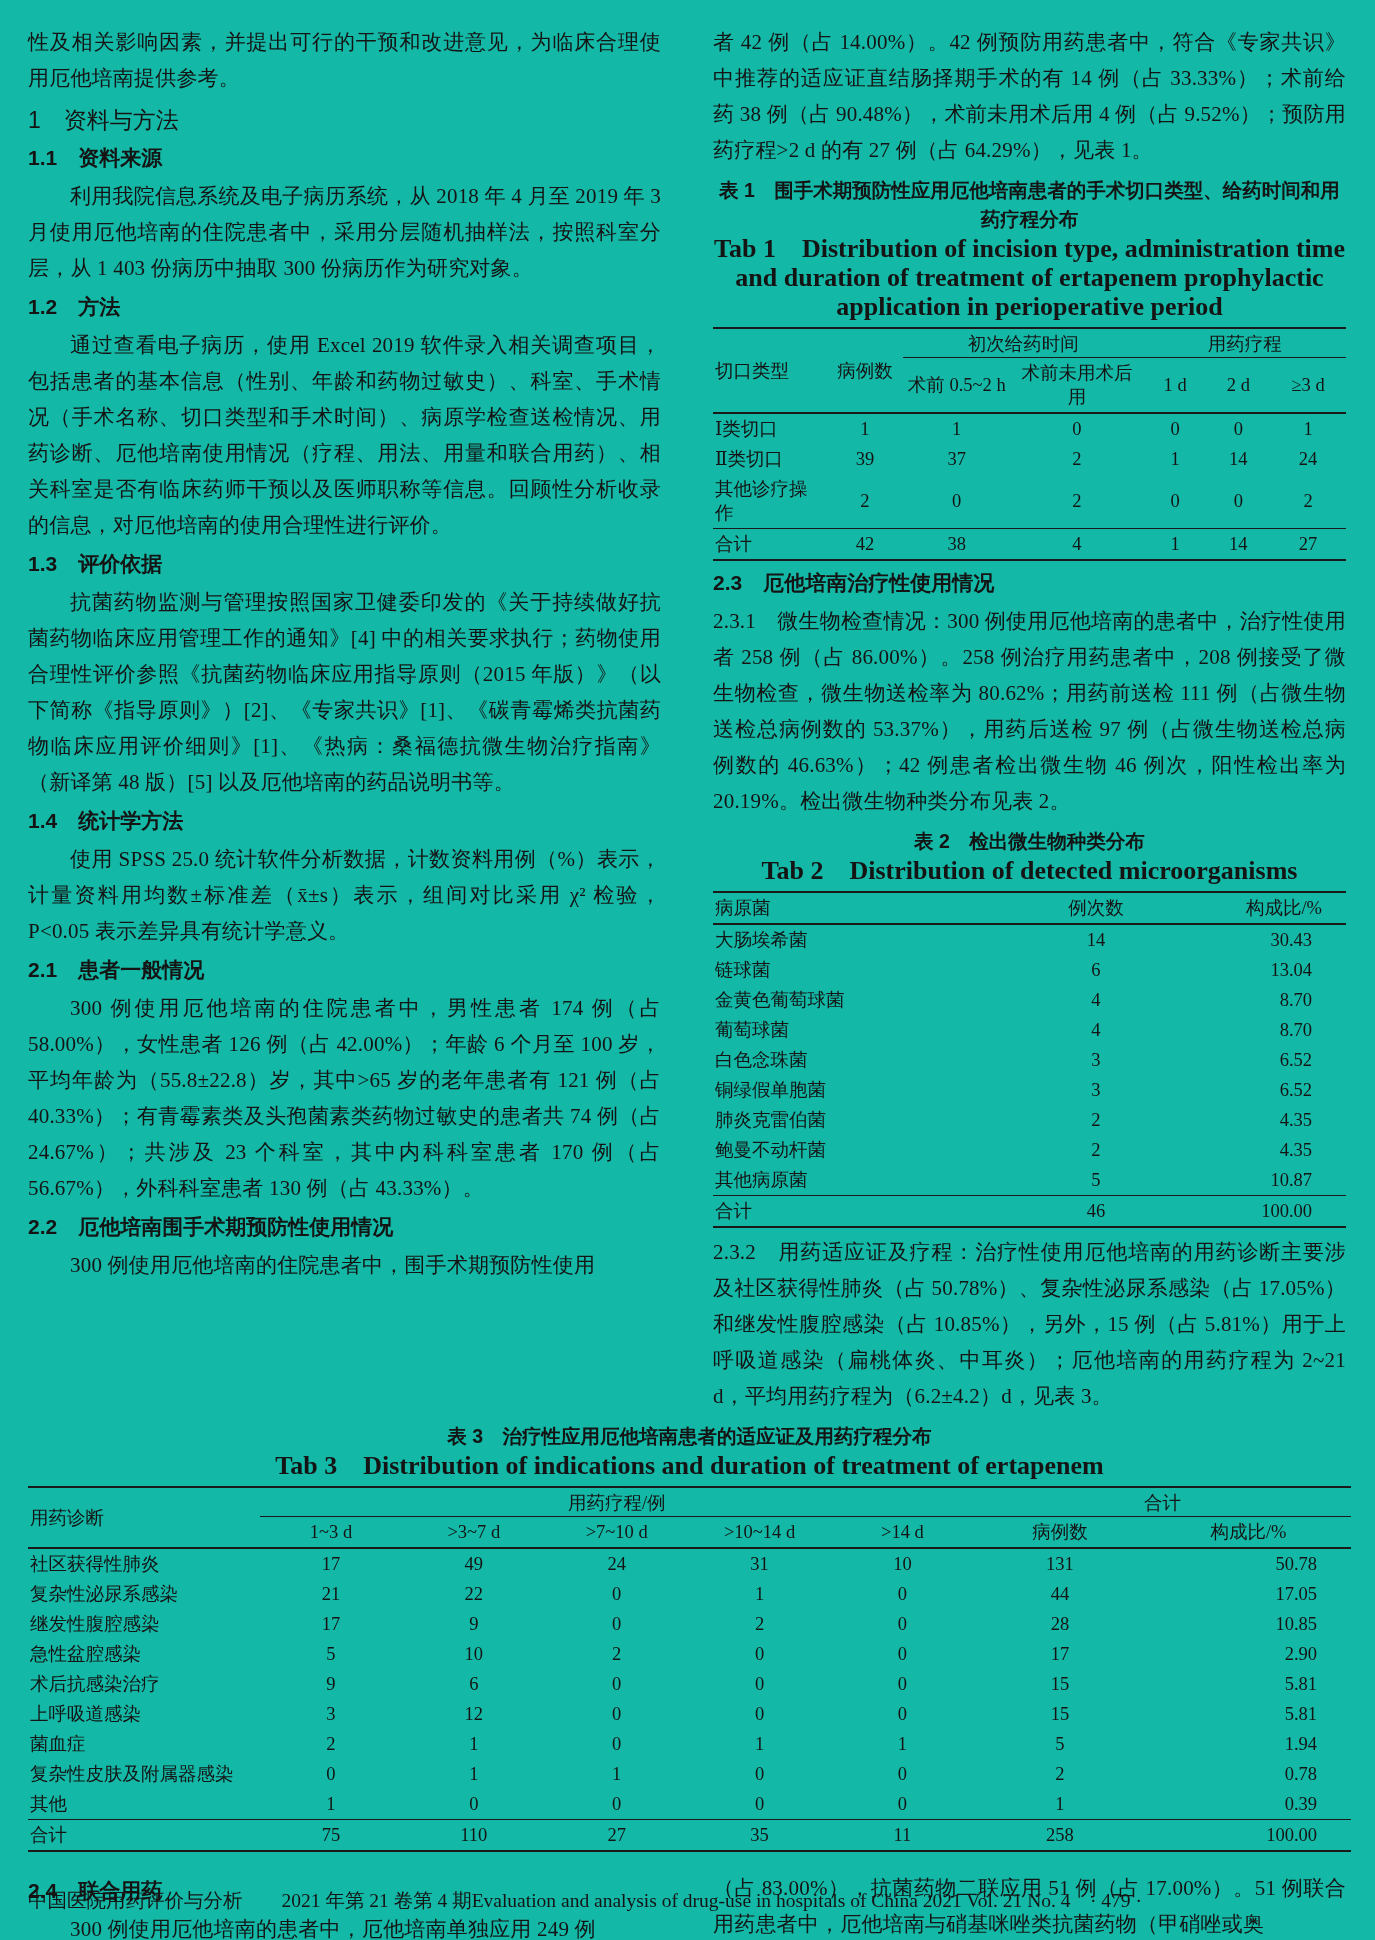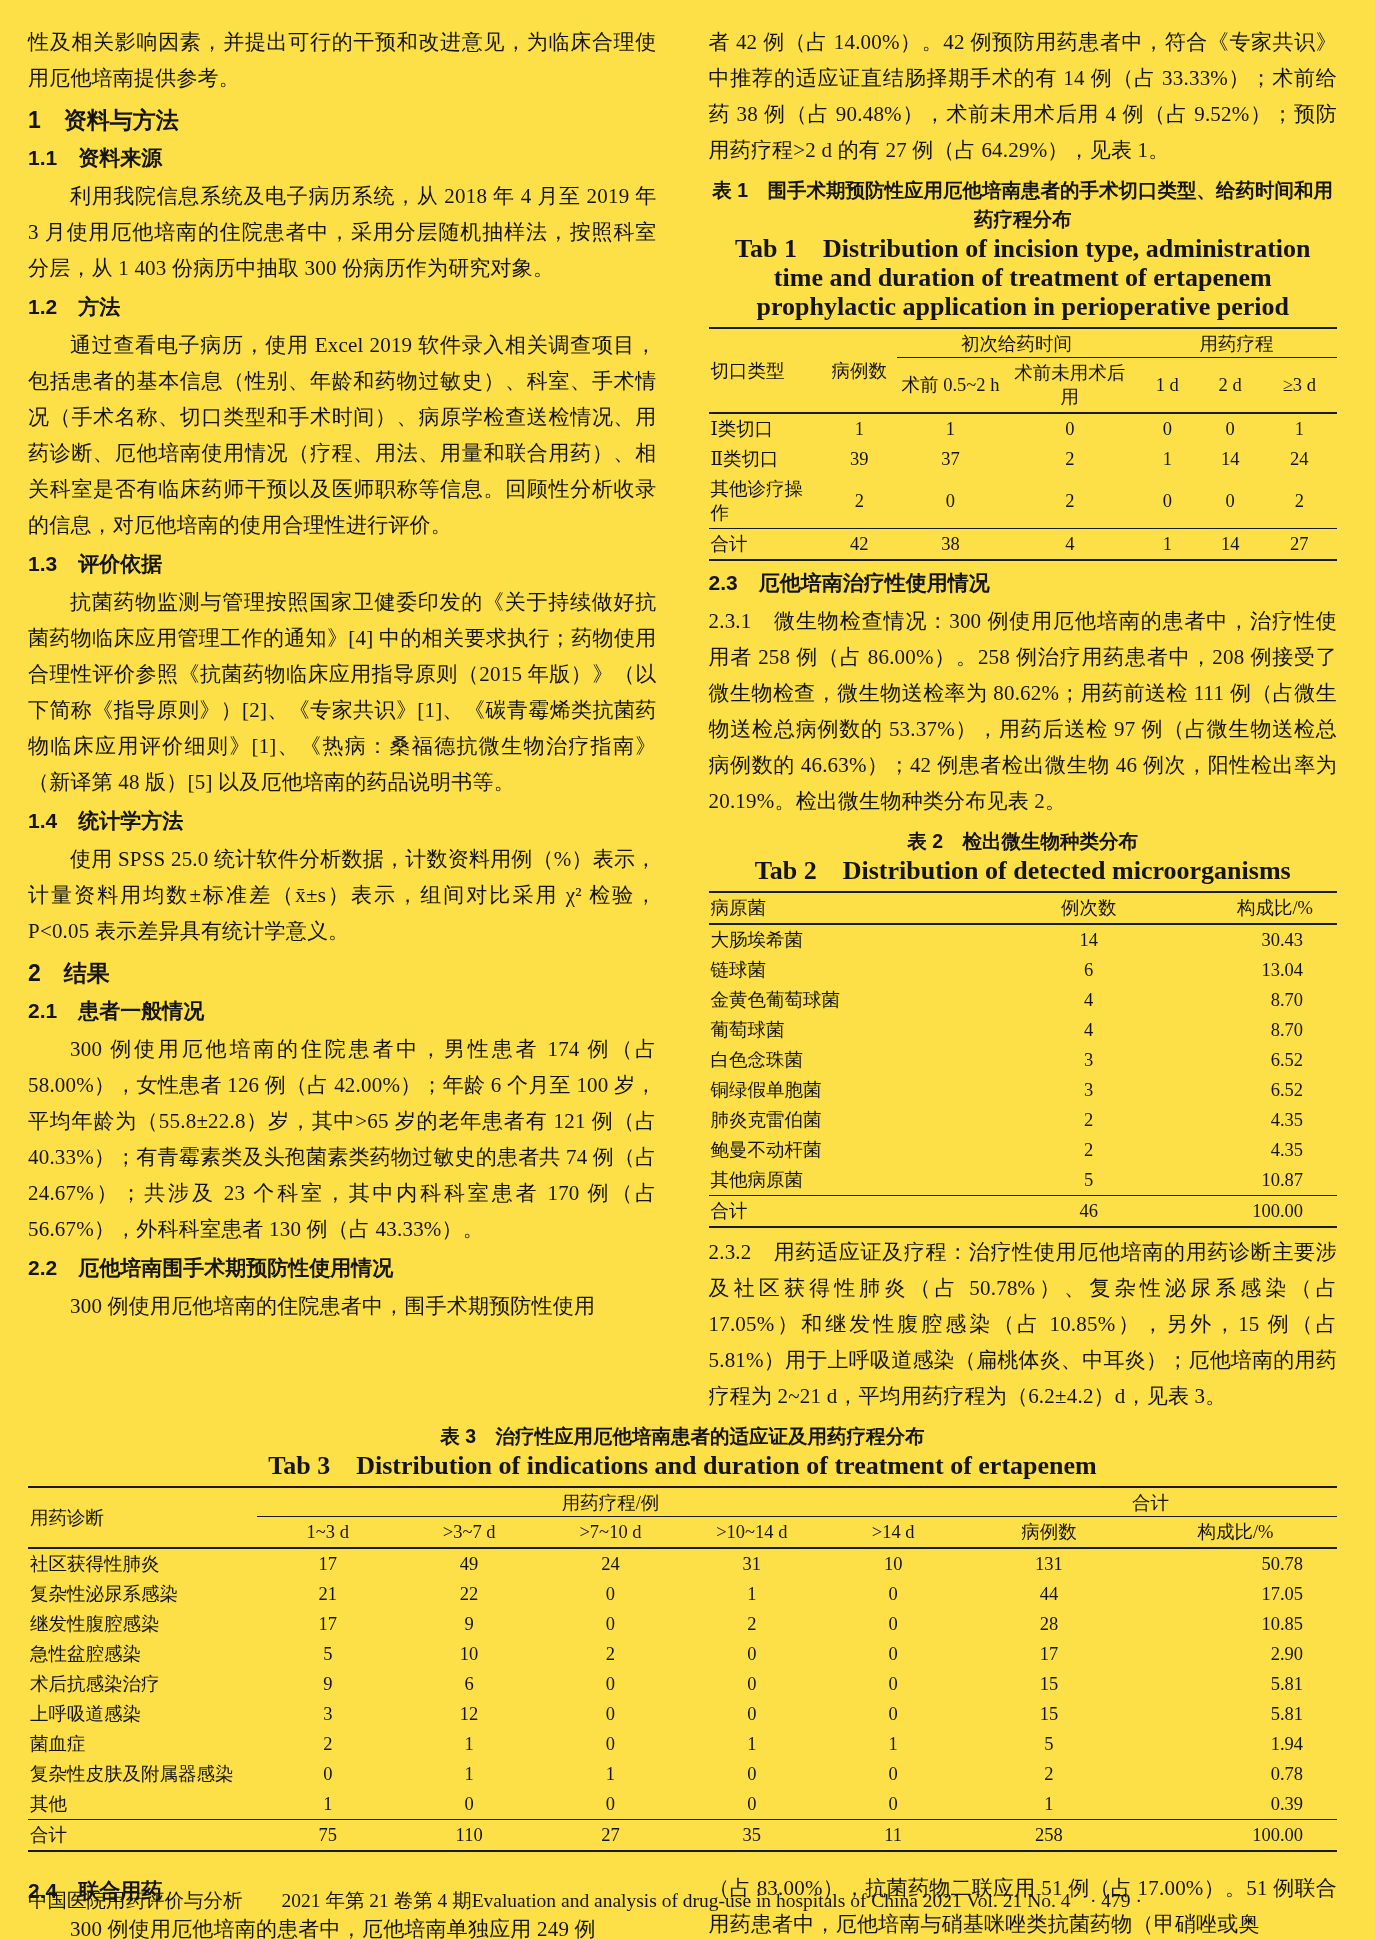--- a/index.html
+++ b/index.html
@@ -1,31 +1,31 @@
 <!DOCTYPE html>
 <html><head>
 <meta charset="utf-8">
 <style>
   html,body{margin:0;padding:0;background:#e8e8e8;}
   .page{
-    width:1375px;height:1940px;background:#fde047;position:relative;
+    width:1375px;height:1940px;background:#14b8a6;position:relative;
     overflow:hidden;color:#141414;
     font-family:"Liberation Serif","DejaVu Serif",serif;
-    box-sizing:border-box;padding:24px 38px 0 28px;
+    box-sizing:border-box;padding:24px 24px 0 28px;
   }
   .cols{display:flex;gap:52px;}
   .col{width:633px;box-sizing:border-box;}
   p.body{
     font-size:21px;line-height:36px;margin:0;text-align:justify;
     letter-spacing:0.2px;
   }
   p.indent{text-indent:2em;}
   .h-l1{
     font-family:"Liberation Sans","DejaVu Sans",sans-serif;
-    font-size:23px;font-weight:bold;margin:7px 0 5px 0;line-height:34px;
+    font-size:23px;font-weight:normal;margin:7px 0 5px 0;line-height:34px;
   }
   .h-l2{
     font-family:"Liberation Sans","DejaVu Sans",sans-serif;
     font-size:21px;font-weight:bold;margin:5px 0 4px 0;line-height:32px;
   }
   .cap-zh{
     font-family:"Liberation Sans","DejaVu Sans",sans-serif;
     font-size:19.5px;font-weight:bold;text-align:center;line-height:29px;margin-top:8px;
   }
   .cap-en{
@@ -64,21 +64,20 @@
       <p class="body">性及相关影响因素，并提出可行的干预和改进意见，为临床合理使用厄他培南提供参考。</p>
       <div class="h-l1">1　资料与方法</div>
       <div class="h-l2">1.1　资料来源</div>
       <p class="body indent">利用我院信息系统及电子病历系统，从 2018 年 4 月至 2019 年 3 月使用厄他培南的住院患者中，采用分层随机抽样法，按照科室分层，从 1 403 份病历中抽取 300 份病历作为研究对象。</p>
       <div class="h-l2">1.2　方法</div>
       <p class="body indent">通过查看电子病历，使用 Excel 2019 软件录入相关调查项目，包括患者的基本信息（性别、年龄和药物过敏史）、科室、手术情况（手术名称、切口类型和手术时间）、病原学检查送检情况、用药诊断、厄他培南使用情况（疗程、用法、用量和联合用药）、相关科室是否有临床药师干预以及医师职称等信息。回顾性分析收录的信息，对厄他培南的使用合理性进行评价。</p>
       <div class="h-l2">1.3　评价依据</div>
       <p class="body indent">抗菌药物监测与管理按照国家卫健委印发的《关于持续做好抗菌药物临床应用管理工作的通知》[4] 中的相关要求执行；药物使用合理性评价参照《抗菌药物临床应用指导原则（2015 年版）》（以下简称《指导原则》）[2]、《专家共识》[1]、《碳青霉烯类抗菌药物临床应用评价细则》[1]、《热病：桑福德抗微生物治疗指南》（新译第 48 版）[5] 以及厄他培南的药品说明书等。</p>
       <div class="h-l2">1.4　统计学方法</div>
       <p class="body indent">使用 SPSS 25.0 统计软件分析数据，计数资料用例（%）表示，计量资料用均数±标准差（x̄±s）表示，组间对比采用 χ² 检验，P&lt;0.05 表示差异具有统计学意义。</p>
-      <div class="h-l1">2　结果</div>
       <div class="h-l2">2.1　患者一般情况</div>
       <p class="body indent">300 例使用厄他培南的住院患者中，男性患者 174 例（占 58.00%），女性患者 126 例（占 42.00%）；年龄 6 个月至 100 岁，平均年龄为（55.8±22.8）岁，其中&gt;65 岁的老年患者有 121 例（占 40.33%）；有青霉素类及头孢菌素类药物过敏史的患者共 74 例（占 24.67%）；共涉及 23 个科室，其中内科科室患者 170 例（占 56.67%），外科科室患者 130 例（占 43.33%）。</p>
       <div class="h-l2">2.2　厄他培南围手术期预防性使用情况</div>
       <p class="body indent">300 例使用厄他培南的住院患者中，围手术期预防性使用</p>
     </div>
 
     <div class="col">
       <p class="body">者 42 例（占 14.00%）。42 例预防用药患者中，符合《专家共识》中推荐的适应证直结肠择期手术的有 14 例（占 33.33%）；术前给药 38 例（占 90.48%），术前未用术后用 4 例（占 9.52%）；预防用药疗程&gt;2 d 的有 27 例（占 64.29%），见表 1。</p>
 
       <div>

